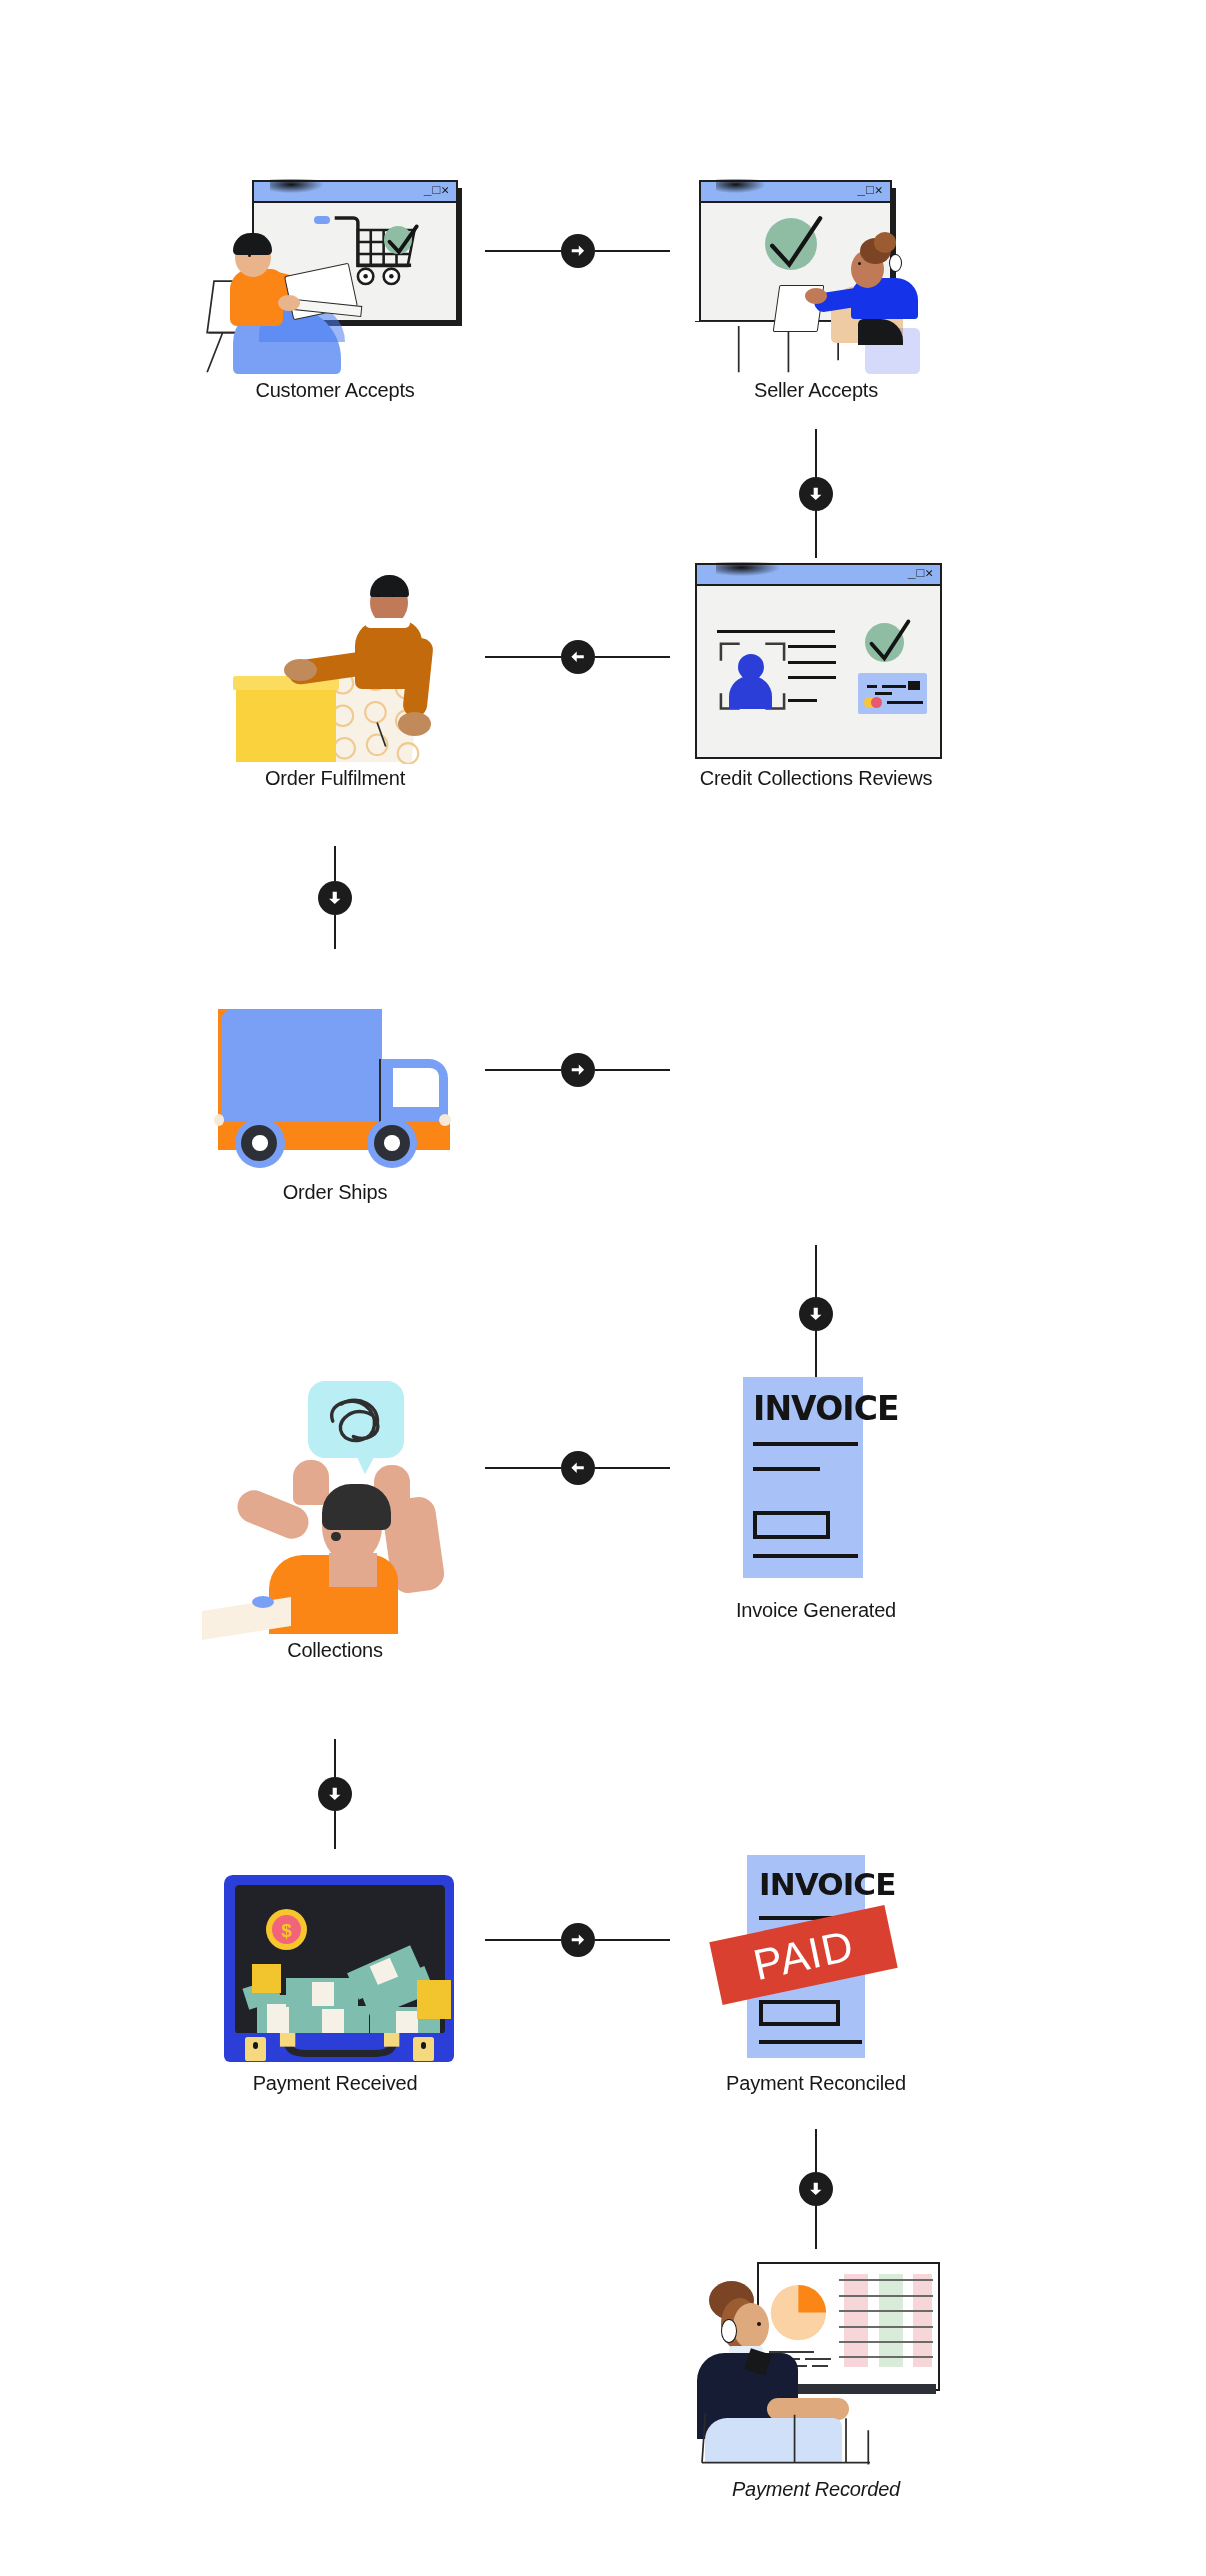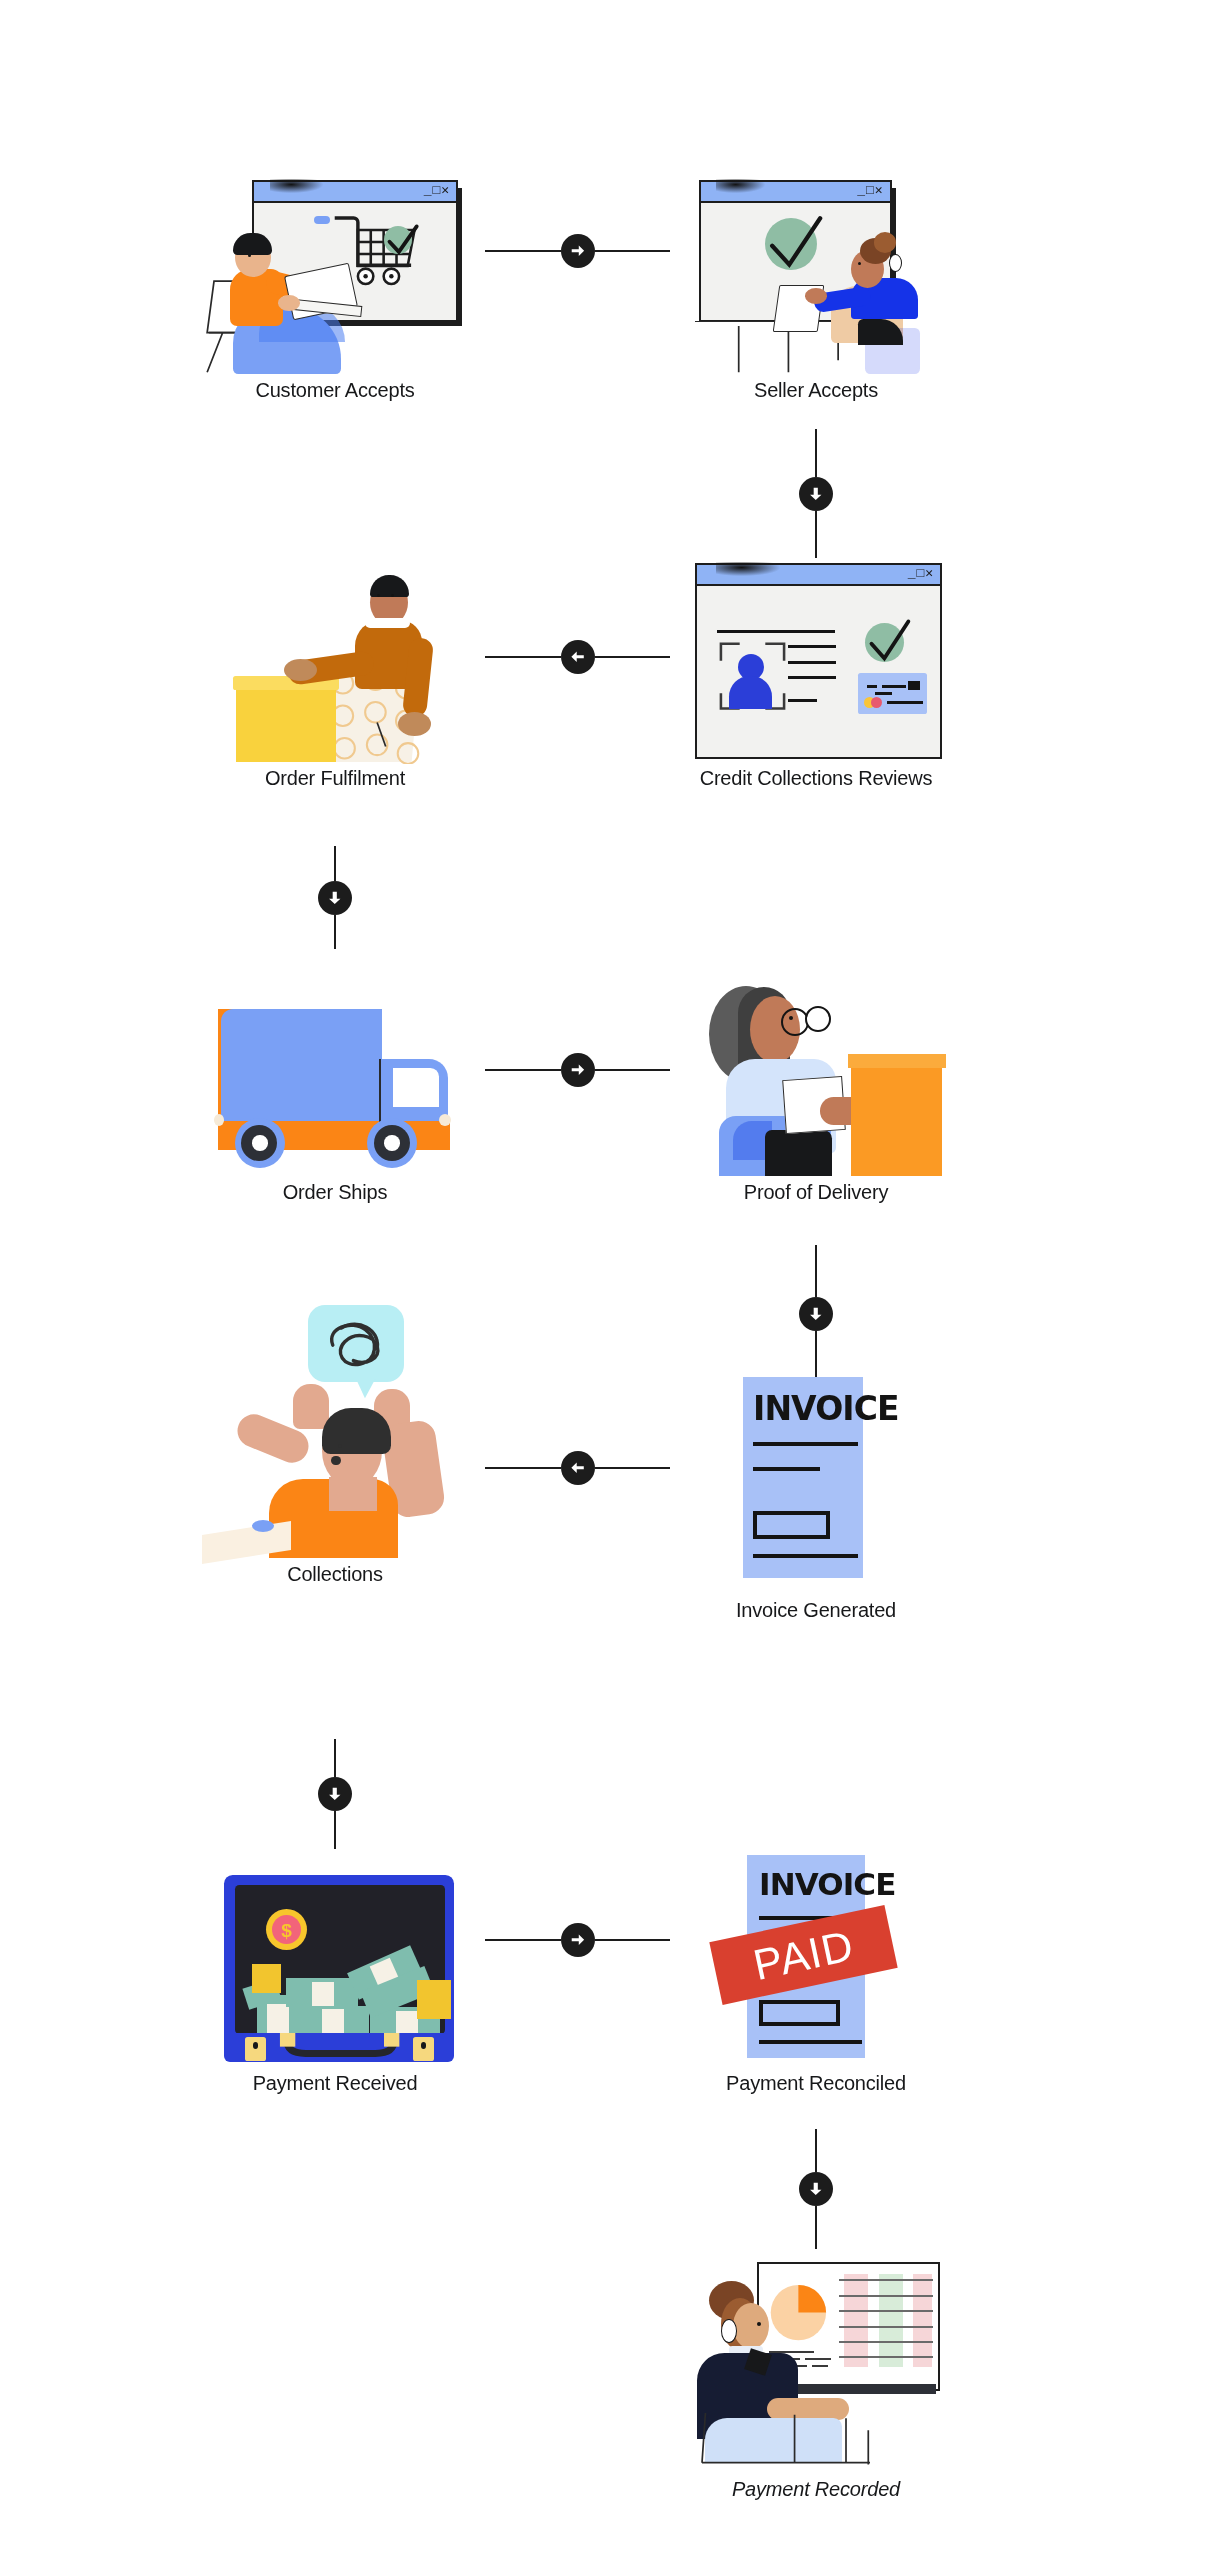--- a/index.html
+++ b/index.html
@@ -292,57 +292,32 @@
   <div class="conn-h" style="left:485px;top:1053px;width:185px;">
     <div class="line"></div>
     <div class="badge">
       <svg width="15.5" height="15.5" viewBox="0 0 18 18">
           <path d="M2 7.2 h8.2 V3 L16.4 9 l-6.2 6 v-4.2 H2 z" fill="#fff"></path>
         </svg>
     </div>
     <div class="line"></div>
   </div>
 
-  <div class="node" style="left:683px;top:970px;">
-    <div class="art">
-
-      <div class="blob r50" style="left:26px;top:15.5px;width:74px;height:96px;background:#5b5b5b;"></div>
-      <div class="blob" style="left:55px;top:17px;width:52px;height:101px;background:#3f3f3f;border-radius:26px 26px 8.6px 8.6px;"></div>
-
-      <div class="blob r50" style="left:67px;top:26px;width:50px;height:67px;background:#c07a58;"></div>
-      <div class="blob r50" style="left:98px;top:38px;width:24px;height:24px;border:2.6px solid #141414;background:transparent;"></div>
-      <div class="blob r50" style="left:122px;top:36px;width:22px;height:22px;border:2.6px solid #141414;background:#fff;"></div>
-      <div class="blob r50" style="left:106px;top:46px;width:4.3px;height:4.3px;background:#141414;"></div>
-
-      <div class="blob" style="left:43px;top:89px;width:110px;height:94px;background:#d4e4fb;border-radius:29px 22px 5.2px 5.2px;"></div>
-      <div class="blob" style="left:36px;top:146px;width:112px;height:60px;background:#7aa0f5;border-radius:17px 5.2px 0 0;"></div>
-      <div class="blob" style="left:50px;top:151px;width:39px;height:39px;background:#2b58e8;border-radius:19px 0 0 0;opacity:.5;"></div>
-      <div class="blob" style="left:82px;top:160px;width:67px;height:46px;background:#17181a;border-radius:6.9px 8.6px 0 0;"></div>
-      <div class="blob" style="left:101px;top:108px;width:58px;height:52px;background:#fff;border:1.7px solid #2a2a2a;transform:rotate(-4deg);"></div>
-
-      <div class="blob" style="left:137px;top:127px;width:69px;height:27.5px;background:#c07a58;border-radius:13.7px;"></div>
-      <div class="blob r50" style="left:168px;top:120px;width:38px;height:34px;background:#c07a58;"></div>
-
-      <div class="blob" style="left:168px;top:89px;width:91px;height:117px;background:#fb9a24;"></div>
-      <div class="blob" style="left:165px;top:84px;width:98px;height:13.7px;background:#fbab3c;"></div>
-    </div>
-    <div class="caption">Proof of Delivery</div>
-  </div>
 
   <div class="conn-v" style="left:799px;top:1245px;height:137px;">
     <div class="line"></div>
     <div class="badge">
       <svg width="15.5" height="15.5" viewBox="0 0 18 18">
           <path d="M6.6 2 h4.8 V10.2 H15.6 L9 16.4 L2.4 10.2 H6.6 z" fill="#fff"></path>
         </svg>
     </div>
     <div class="line"></div>
   </div>
 
-  <div class="node" style="left:202px;top:1300px;">
+  <div class="node" style="left:202px;top:1376px;">
     <div class="art" style="height:258px;">
 
       <div class="blob" style="left:106px;top:5.2px;width:96px;height:77px;background:#b8eef4;border-radius:17px;"></div>
       <svg style="position:absolute;left:151px;top:76px;" width="29" height="24" viewBox="0 0 34 28">
         <path d="M2 0 h26 l-14 26 z" fill="#b8eef4"></path>
       </svg>
       <svg style="position:absolute;left:117px;top:15.5px;" width="79" height="60" viewBox="0 0 92 70">
         <g fill="none" stroke="#2f2f2f" stroke-width="4" stroke-linecap="round">
           <path d="M16 34 c-8 -20 22 -30 38 -18 c16 12 14 36 -6 40 c-20 4 -30 -14 -18 -26 c12 -12 34 -8 38 6 c4 14 -14 22 -28 16"></path>
           <path d="M26 14 c20 -12 44 2 42 22"></path>

